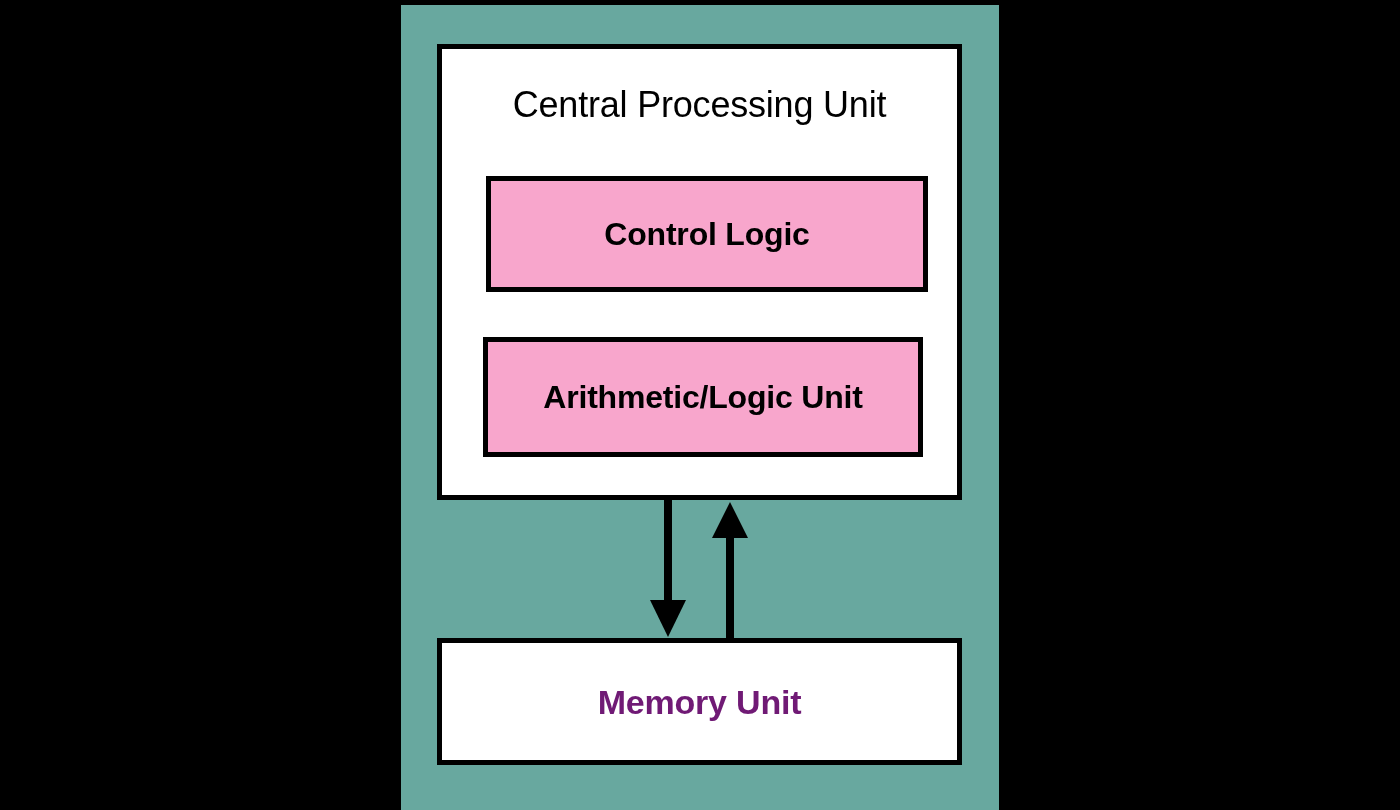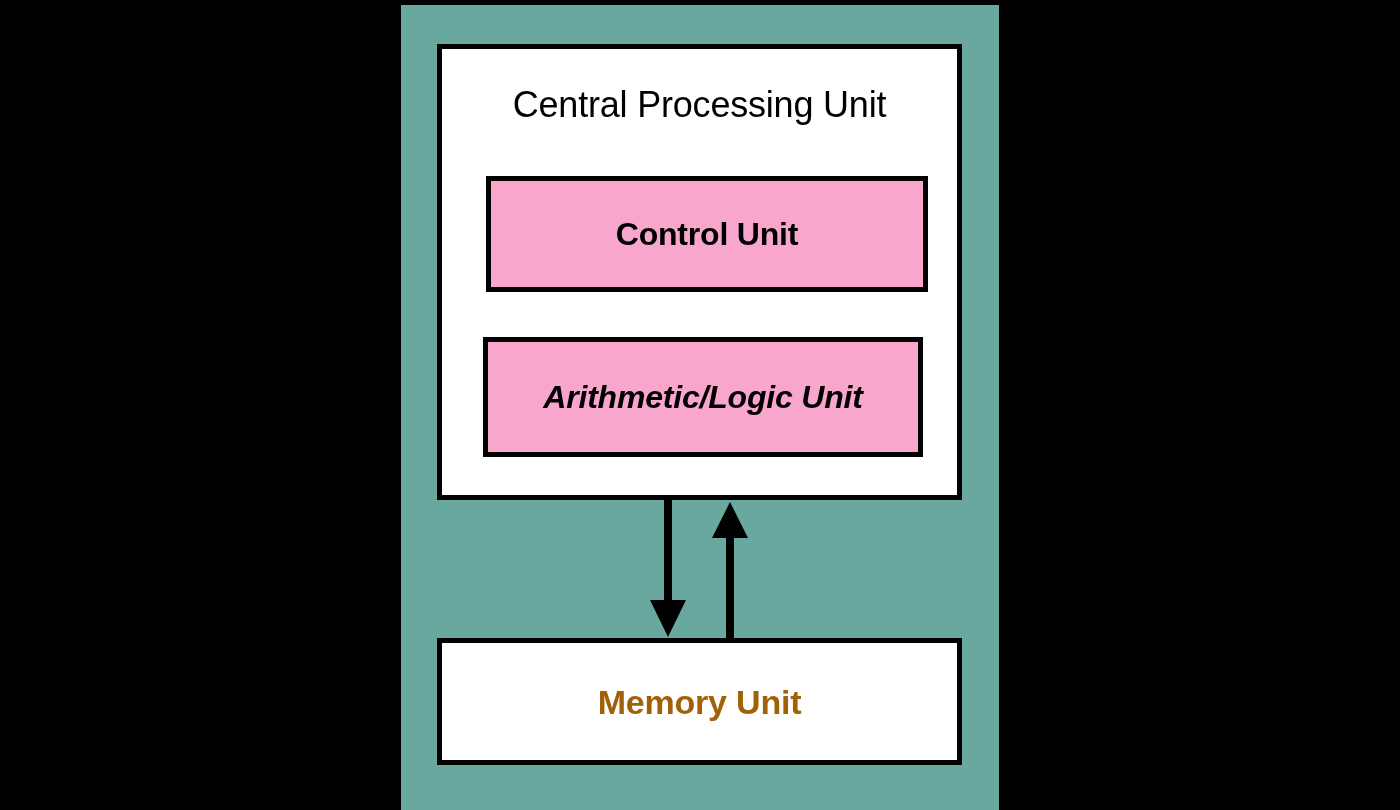--- a/index.html
+++ b/index.html
@@ -83,21 +83,20 @@
     top: 288px;
     width: 440px;
     height: 120px;
     background: #f8a6cc;
     position: absolute;
     box-sizing: border-box;
     border: 5px solid #000000;
     display: flex;
     align-items: center;
     justify-content: center;
-    font-style: italic;
   }
 
   .inner-label {
     font-size: 32px;
     font-weight: bold;
     color: #000000;
     line-height: 1;
     letter-spacing: -0.2px;
   }
 
@@ -105,21 +104,21 @@
     left: 437px;
     top: 638px;
     width: 525px;
     height: 127px;
     background: #ffffff;
   }
 
   .memory-label {
     font-size: 34px;
     font-weight: bold;
-    color: #a16207;
+    color: #701a75;
     line-height: 1;
     letter-spacing: -0.2px;
   }
 
   
   .arrows {
     position: absolute;
     left: 401px;
     top: 0;
     width: 598px;
@@ -131,21 +130,21 @@
 <body>
 
 <div id="canvas">
 
   <div class="panel"></div>
 
   <div class="box cpu-box">
     <div class="cpu-title">Central Processing Unit</div>
 
     <div class="control-box">
-      <span class="inner-label">Control Unit</span>
+      <span class="inner-label">Control Logic</span>
     </div>
 
     <div class="alu-box">
       <span class="inner-label">Arithmetic/Logic Unit</span>
     </div>
   </div>
 
   <svg class="arrows" viewBox="0 0 598 810" width="598" height="810">
 
     <g>

